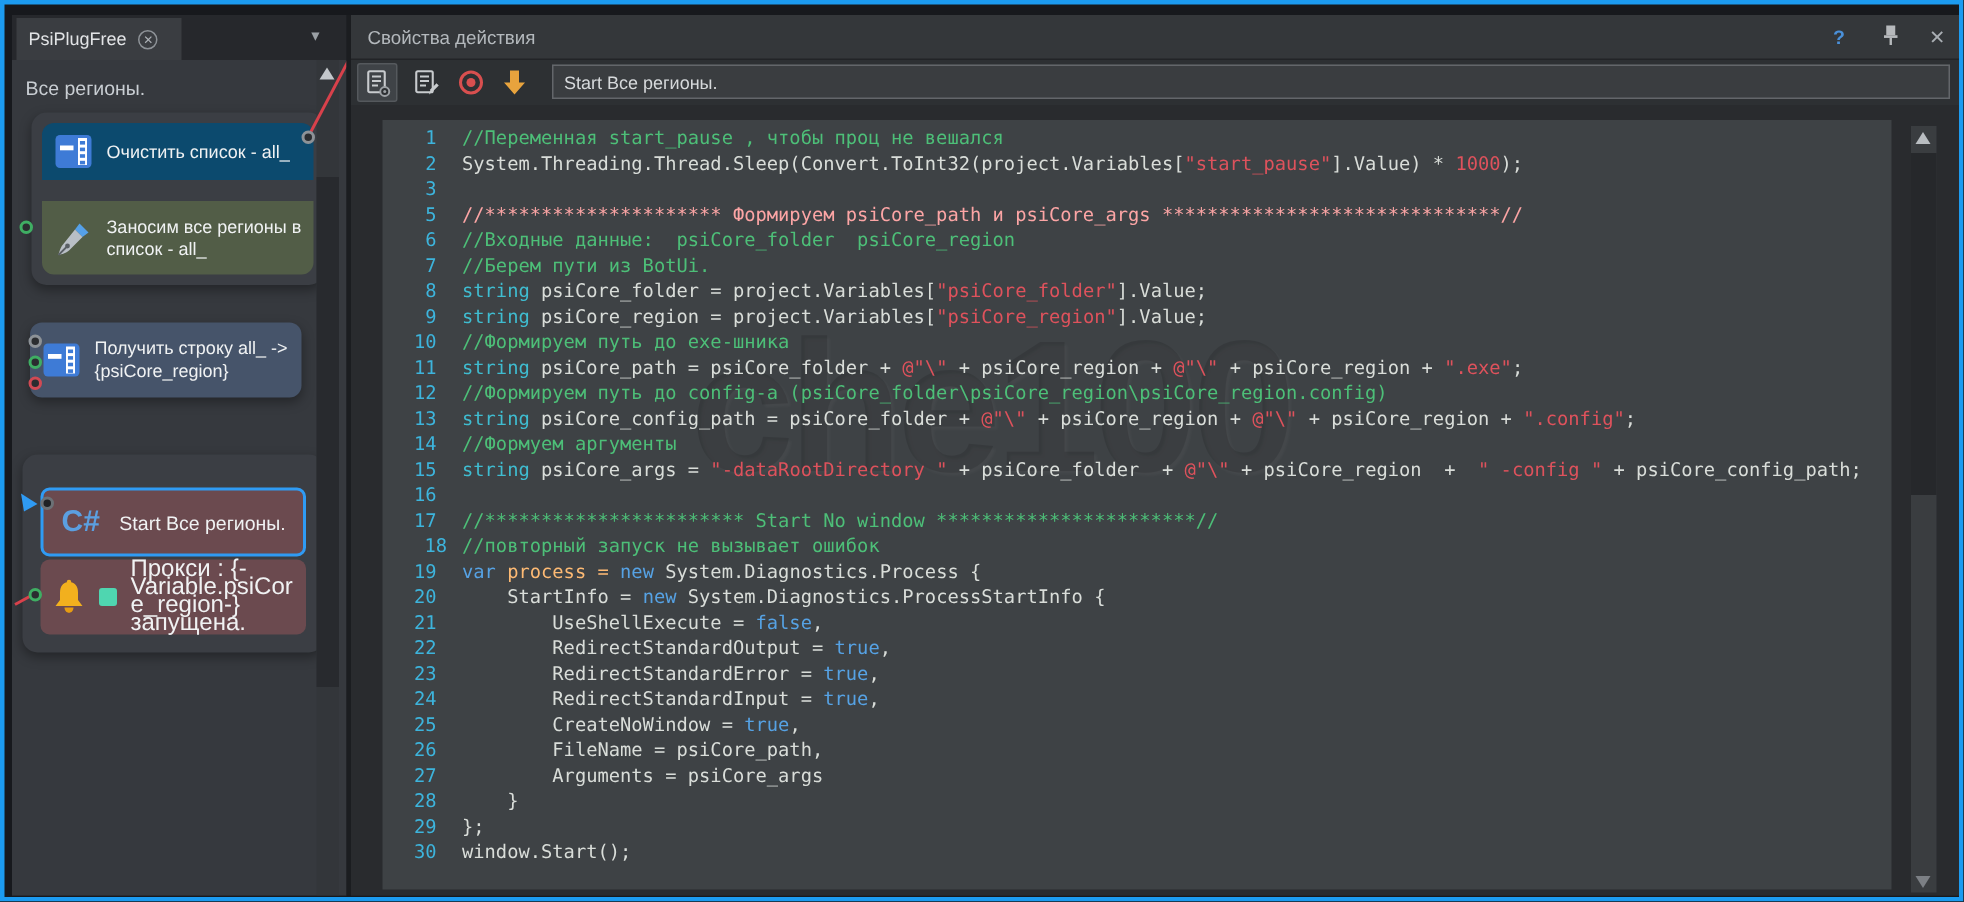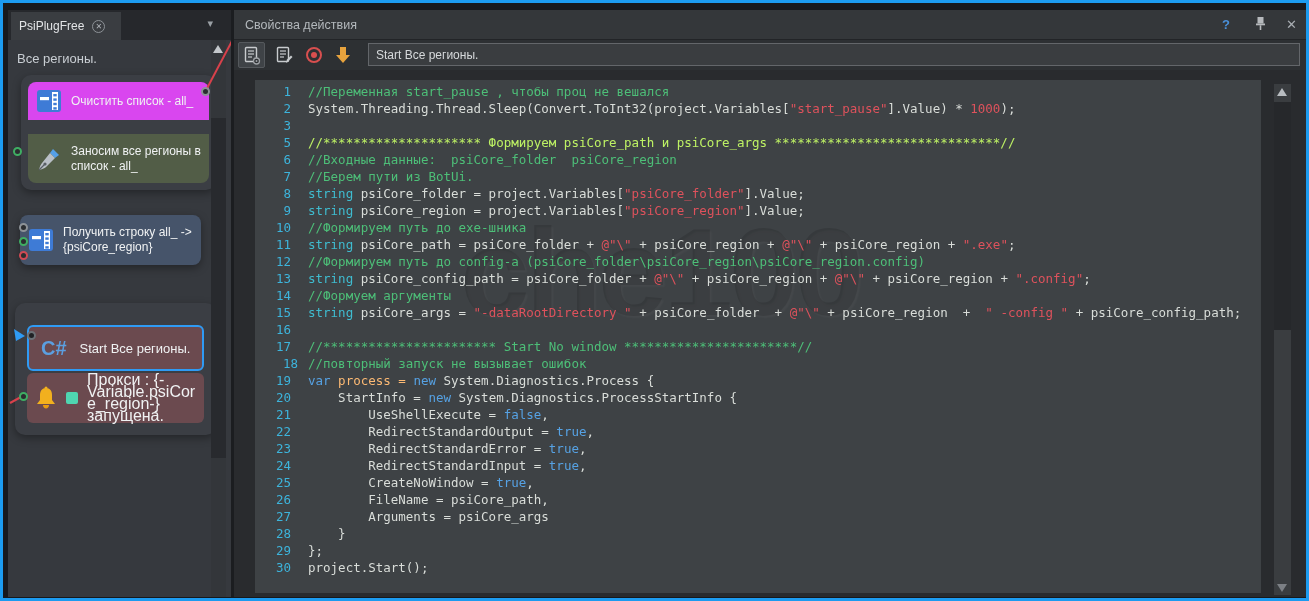--- a/index.html
+++ b/index.html
@@ -23,21 +23,21 @@
 
   .conn-svg { position:absolute; left:0; top:0; width:223px; height:557px; pointer-events:none; z-index:5; }
 
   .group { position:absolute; background:#3b3e44; border-radius:10px; box-shadow:0 3px 8px rgba(0,0,0,.35); }
   .group1 { left:13px; top:35px; width:195px; height:115px; }
   .group2 { left:7px;  top:263px; width:201px; height:132px; }
 
   .block { position:absolute; display:flex; align-items:center; gap:9px; padding:0 6px 0 8px;
            border-radius:6px; color:#f0f2f3; font-size:12px; line-height:15px; }
   .block .blabel { width:140px; }
-  .b-clear { left:7px; top:7px; width:181px; height:38px; background:#d946ef; border-radius:8px 8px 0 0; }
+  .b-clear { left:7px; top:7px; width:181px; height:38px; background:#0c4a6e; border-radius:8px 8px 0 0; }
   .b-add   { left:7px; top:59px; width:181px; height:49px; background:#525d47; border-radius:0 0 8px 8px; }
   .b-get   { left:12px; top:175px; width:181px; height:50px; background:#46546a; border-radius:8px;
              box-shadow:0 3px 8px rgba(0,0,0,.35); }
   .b-cs    { left:12px; top:22px; width:177px; height:46px; background:#6b4a4f;
              border:2px solid #2f9bf4; border-radius:6px; }
   .b-cs .badge { font-size:20px; font-weight:bold; color:#5b9fe0; font-family:"Liberation Sans",sans-serif; padding:0 4px; }
   .b-cs .blabel { font-size:13px; width:auto; }
   .b-bell  { left:12px; top:70px; width:177px; height:50px; background:#6b4a4f; border-radius:6px; }
   .b-bell .blabel { font-size:16px; line-height:12px; width:118px; word-break:break-word; }
   .status-square { width:12px; height:12px; background:#4fd6b0; border-radius:2px; flex:0 0 auto; }
@@ -234,21 +234,21 @@
       <input class="action-input" type="text" value="Start Все регионы." style="">
     </div>
 
     <div class="code-area">
       <div class="editor">
         <div class="watermark">che100</div>
         <div class="inner" id="code-lines">
             <div class="cl"><span class="ln" style="color: rgb(61, 180, 220);">1</span><span style="color: rgb(77, 191, 120);">//Переменная start_pause , чтобы проц не вешался</span></div>
             <div class="cl"><span class="ln" style="color: rgb(61, 180, 220);">2</span><span style="color: rgb(217, 221, 217);">System.Threading.Thread.Sleep(Convert.ToInt32(project.Variables[</span><span style="color: rgb(222, 82, 92);">"start_pause"</span><span style="color: rgb(217, 221, 217);">].Value) * </span><span style="color: rgb(222, 82, 92);">1000</span><span style="color: rgb(217, 221, 217);">);</span></div>
             <div class="cl"><span class="ln" style="color: rgb(61, 180, 220);">3</span></div>
-            <div class="cl"><span class="ln" style="color: rgb(61, 180, 220);">5</span><span style="color: #bef264;">//********************* Формируем psiCore_path и psiCore_args ******************************//</span></div>
+            <div class="cl"><span class="ln" style="color: rgb(61, 180, 220);">5</span><span style="color: #fca5a5;">//********************* Формируем psiCore_path и psiCore_args ******************************//</span></div>
             <div class="cl"><span class="ln" style="color: rgb(61, 180, 220);">6</span><span style="color: rgb(77, 191, 120);">//Входные данные:  psiCore_folder  psiCore_region</span></div>
             <div class="cl"><span class="ln" style="color: rgb(61, 180, 220);">7</span><span style="color: rgb(77, 191, 120);">//Берем пути из BotUi.</span></div>
             <div class="cl"><span class="ln" style="color: rgb(61, 180, 220);">8</span><span style="color: rgb(63, 188, 208);">string</span><span style="color: rgb(217, 221, 217);"> psiCore_folder = project.Variables[</span><span style="color: rgb(222, 82, 92);">"psiCore_folder"</span><span style="color: rgb(217, 221, 217);">].Value;</span></div>
             <div class="cl"><span class="ln" style="color: rgb(61, 180, 220);">9</span><span style="color: rgb(63, 188, 208);">string</span><span style="color: rgb(217, 221, 217);"> psiCore_region = project.Variables[</span><span style="color: rgb(222, 82, 92);">"psiCore_region"</span><span style="color: rgb(217, 221, 217);">].Value;</span></div>
             <div class="cl"><span class="ln" style="color: rgb(61, 180, 220);">10</span><span style="color: rgb(77, 191, 120);">//Формируем путь до exe-шника</span></div>
             <div class="cl"><span class="ln" style="color: rgb(61, 180, 220);">11</span><span style="color: rgb(63, 188, 208);">string</span><span style="color: rgb(217, 221, 217);"> psiCore_path = psiCore_folder + </span><span style="color: rgb(222, 82, 92);">@"\"</span><span style="color: rgb(217, 221, 217);"> + psiCore_region + </span><span style="color: rgb(222, 82, 92);">@"\"</span><span style="color: rgb(217, 221, 217);"> + psiCore_region + </span><span style="color: rgb(222, 82, 92);">".exe"</span><span style="color: rgb(217, 221, 217);">;</span></div>
             <div class="cl"><span class="ln" style="color: rgb(61, 180, 220);">12</span><span style="color: rgb(77, 191, 120);">//Формируем путь до config-a (psiCore_folder\psiCore_region\psiCore_region.config)</span></div>
             <div class="cl"><span class="ln" style="color: rgb(61, 180, 220);">13</span><span style="color: rgb(63, 188, 208);">string</span><span style="color: rgb(217, 221, 217);"> psiCore_config_path = psiCore_folder + </span><span style="color: rgb(222, 82, 92);">@"\"</span><span style="color: rgb(217, 221, 217);"> + psiCore_region + </span><span style="color: rgb(222, 82, 92);">@"\"</span><span style="color: rgb(217, 221, 217);"> + psiCore_region + </span><span style="color: rgb(222, 82, 92);">".config"</span><span style="color: rgb(217, 221, 217);">;</span></div>
             <div class="cl"><span class="ln" style="color: rgb(61, 180, 220);">14</span><span style="color: rgb(77, 191, 120);">//Формуем аргументы</span></div>
             <div class="cl"><span class="ln" style="color: rgb(61, 180, 220);">15</span><span style="color: rgb(63, 188, 208);">string</span><span style="color: rgb(217, 221, 217);"> psiCore_args = </span><span style="color: rgb(222, 82, 92);">"-dataRootDirectory "</span><span style="color: rgb(217, 221, 217);"> + psiCore_folder  + </span><span style="color: rgb(222, 82, 92);">@"\"</span><span style="color: rgb(217, 221, 217);"> + psiCore_region  +  </span><span style="color: rgb(222, 82, 92);">" -config "</span><span style="color: rgb(217, 221, 217);"> + psiCore_config_path;</span></div>
@@ -259,21 +259,21 @@
             <div class="cl"><span class="ln" style="color: rgb(61, 180, 220);">20</span><span style="color: rgb(217, 221, 217);">    StartInfo = </span><span style="color: rgb(86, 162, 228);">new</span><span style="color: rgb(217, 221, 217);"> System.Diagnostics.ProcessStartInfo {</span></div>
             <div class="cl"><span class="ln" style="color: rgb(61, 180, 220);">21</span><span style="color: rgb(217, 221, 217);">        UseShellExecute = </span><span style="color: rgb(86, 162, 228);">false</span><span style="color: rgb(217, 221, 217);">,</span></div>
             <div class="cl"><span class="ln" style="color: rgb(61, 180, 220);">22</span><span style="color: rgb(217, 221, 217);">        RedirectStandardOutput = </span><span style="color: rgb(86, 162, 228);">true</span><span style="color: rgb(217, 221, 217);">,</span></div>
             <div class="cl"><span class="ln" style="color: rgb(61, 180, 220);">23</span><span style="color: rgb(217, 221, 217);">        RedirectStandardError = </span><span style="color: rgb(86, 162, 228);">true</span><span style="color: rgb(217, 221, 217);">,</span></div>
             <div class="cl"><span class="ln" style="color: rgb(61, 180, 220);">24</span><span style="color: rgb(217, 221, 217);">        RedirectStandardInput = </span><span style="color: rgb(86, 162, 228);">true</span><span style="color: rgb(217, 221, 217);">,</span></div>
             <div class="cl"><span class="ln" style="color: rgb(61, 180, 220);">25</span><span style="color: rgb(217, 221, 217);">        CreateNoWindow = </span><span style="color: rgb(86, 162, 228);">true</span><span style="color: rgb(217, 221, 217);">,</span></div>
             <div class="cl"><span class="ln" style="color: rgb(61, 180, 220);">26</span><span style="color: rgb(217, 221, 217);">        FileName = psiCore_path,</span></div>
             <div class="cl"><span class="ln" style="color: rgb(61, 180, 220);">27</span><span style="color: rgb(217, 221, 217);">        Arguments = psiCore_args</span></div>
             <div class="cl"><span class="ln" style="color: rgb(61, 180, 220);">28</span><span style="color: rgb(217, 221, 217);">    }</span></div>
             <div class="cl"><span class="ln" style="color: rgb(61, 180, 220);">29</span><span style="color: rgb(217, 221, 217);">};</span></div>
-            <div class="cl"><span class="ln" style="color: rgb(61, 180, 220);">30</span><span style="color: rgb(217, 221, 217);">project.Start();</span></div>
+            <div class="cl"><span class="ln" style="color: rgb(61, 180, 220);">30</span><span style="color: rgb(217, 221, 217);">window.Start();</span></div>
           </div>
       </div>
       <div class="code-scroll">
         <div class="up"></div>
         <div class="thumb"></div>
         <div class="down"></div>
       </div>
     </div>
   </div>
 </div>

